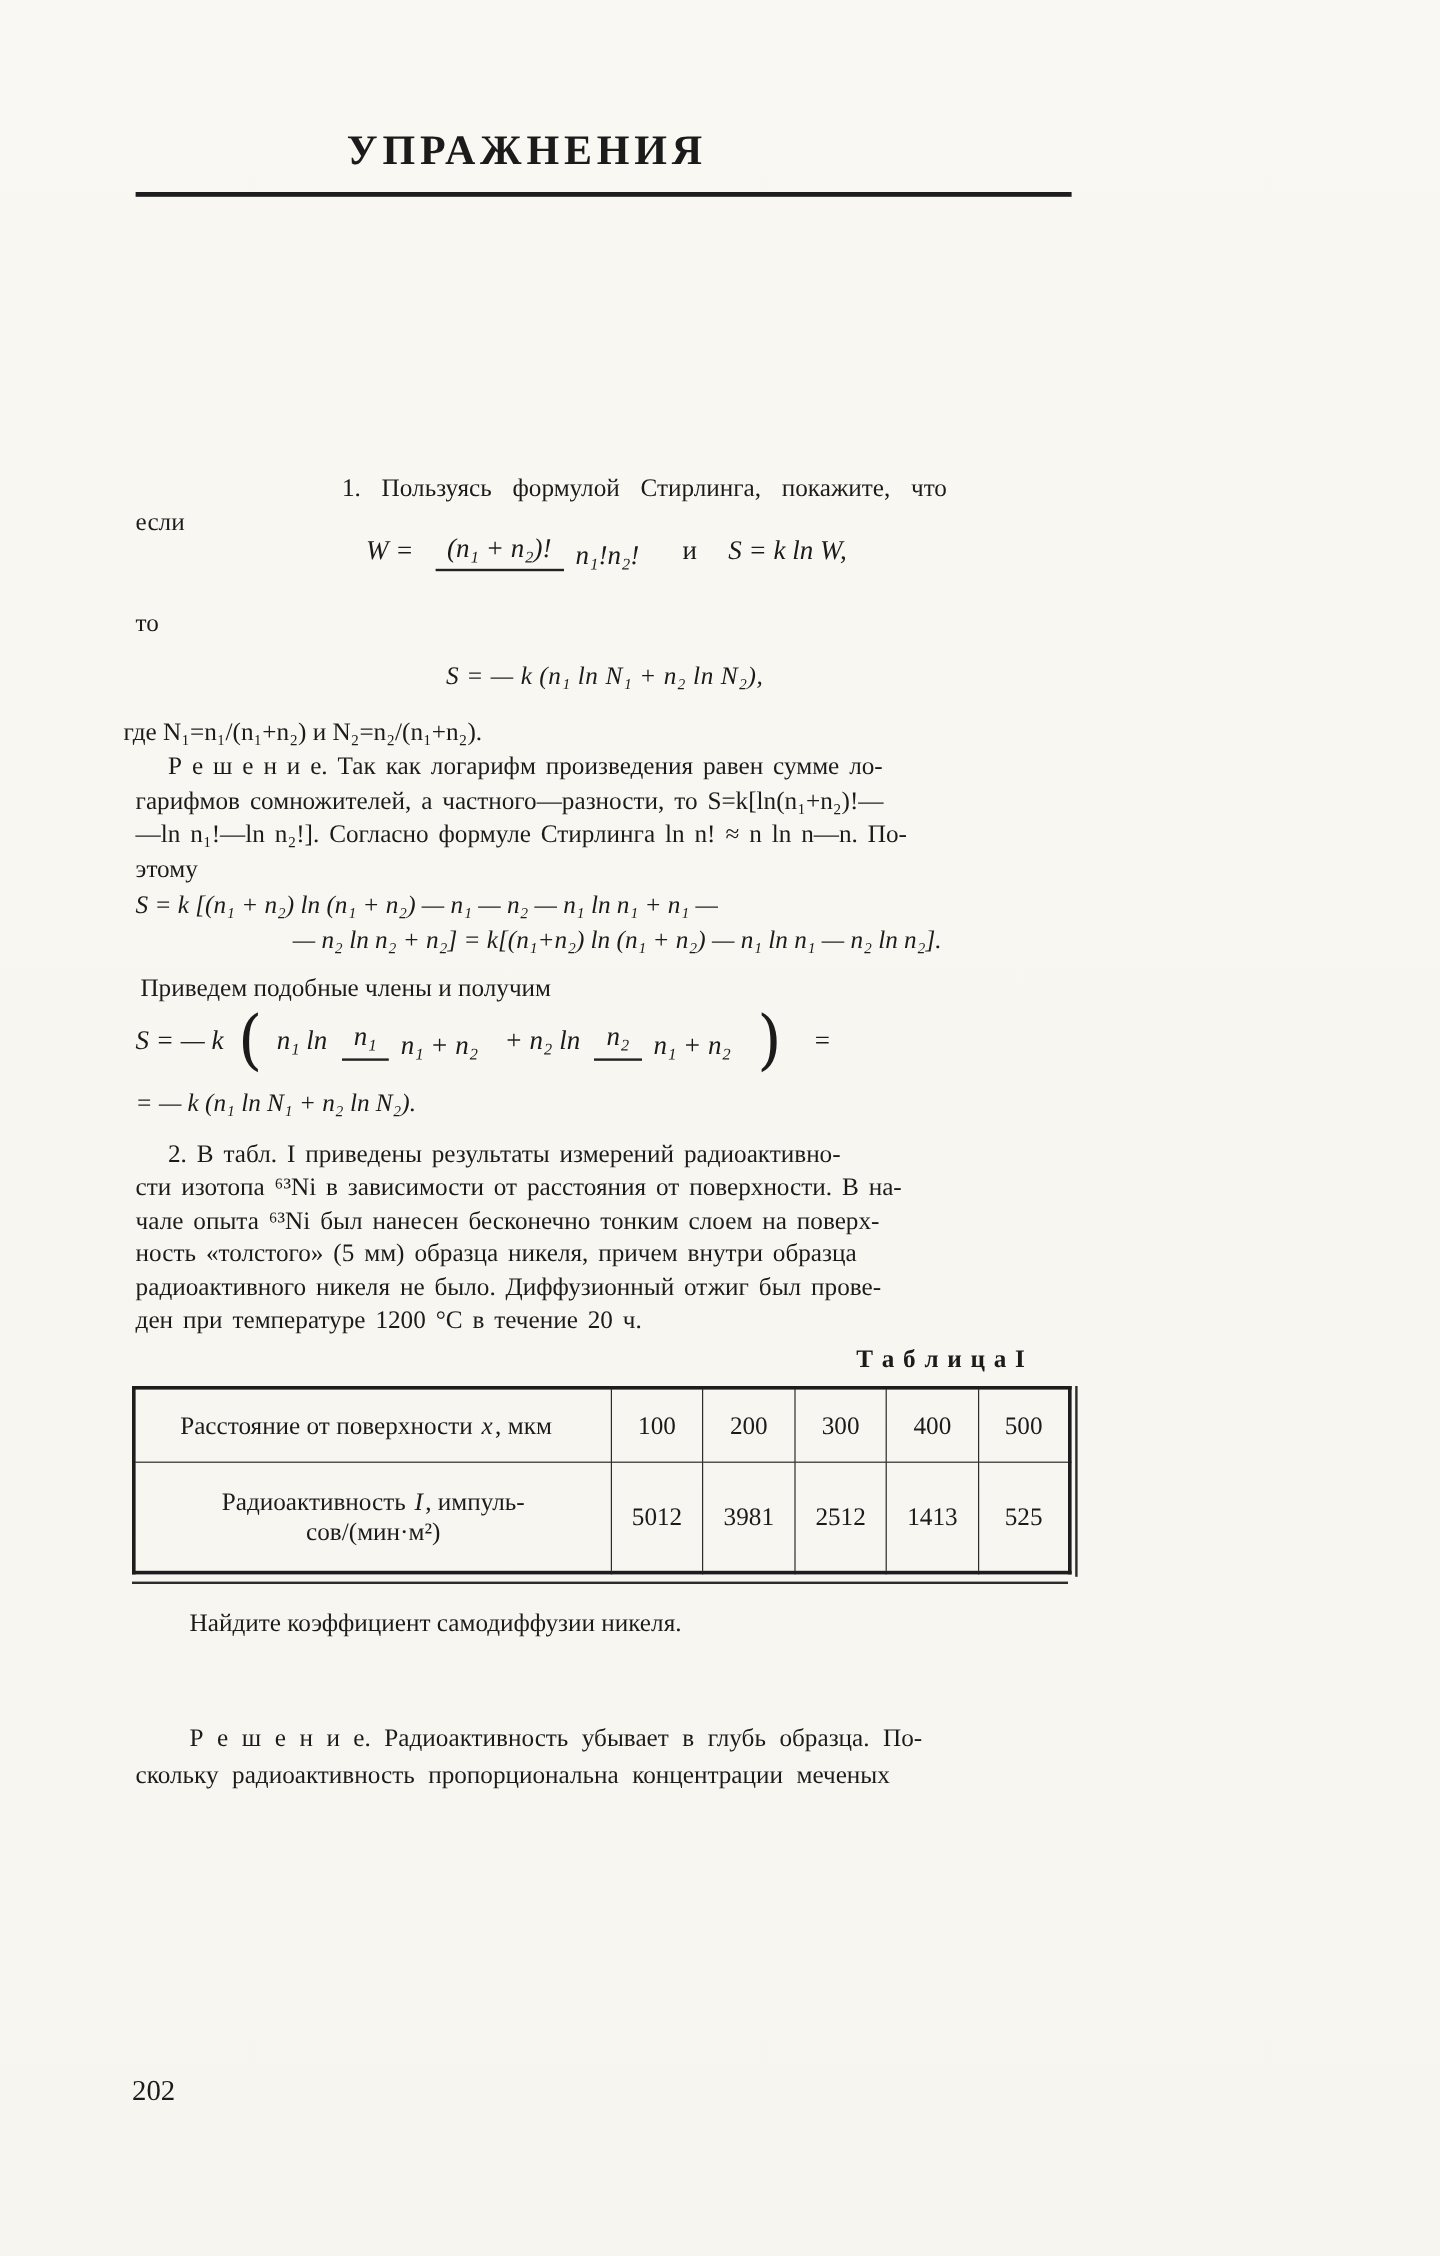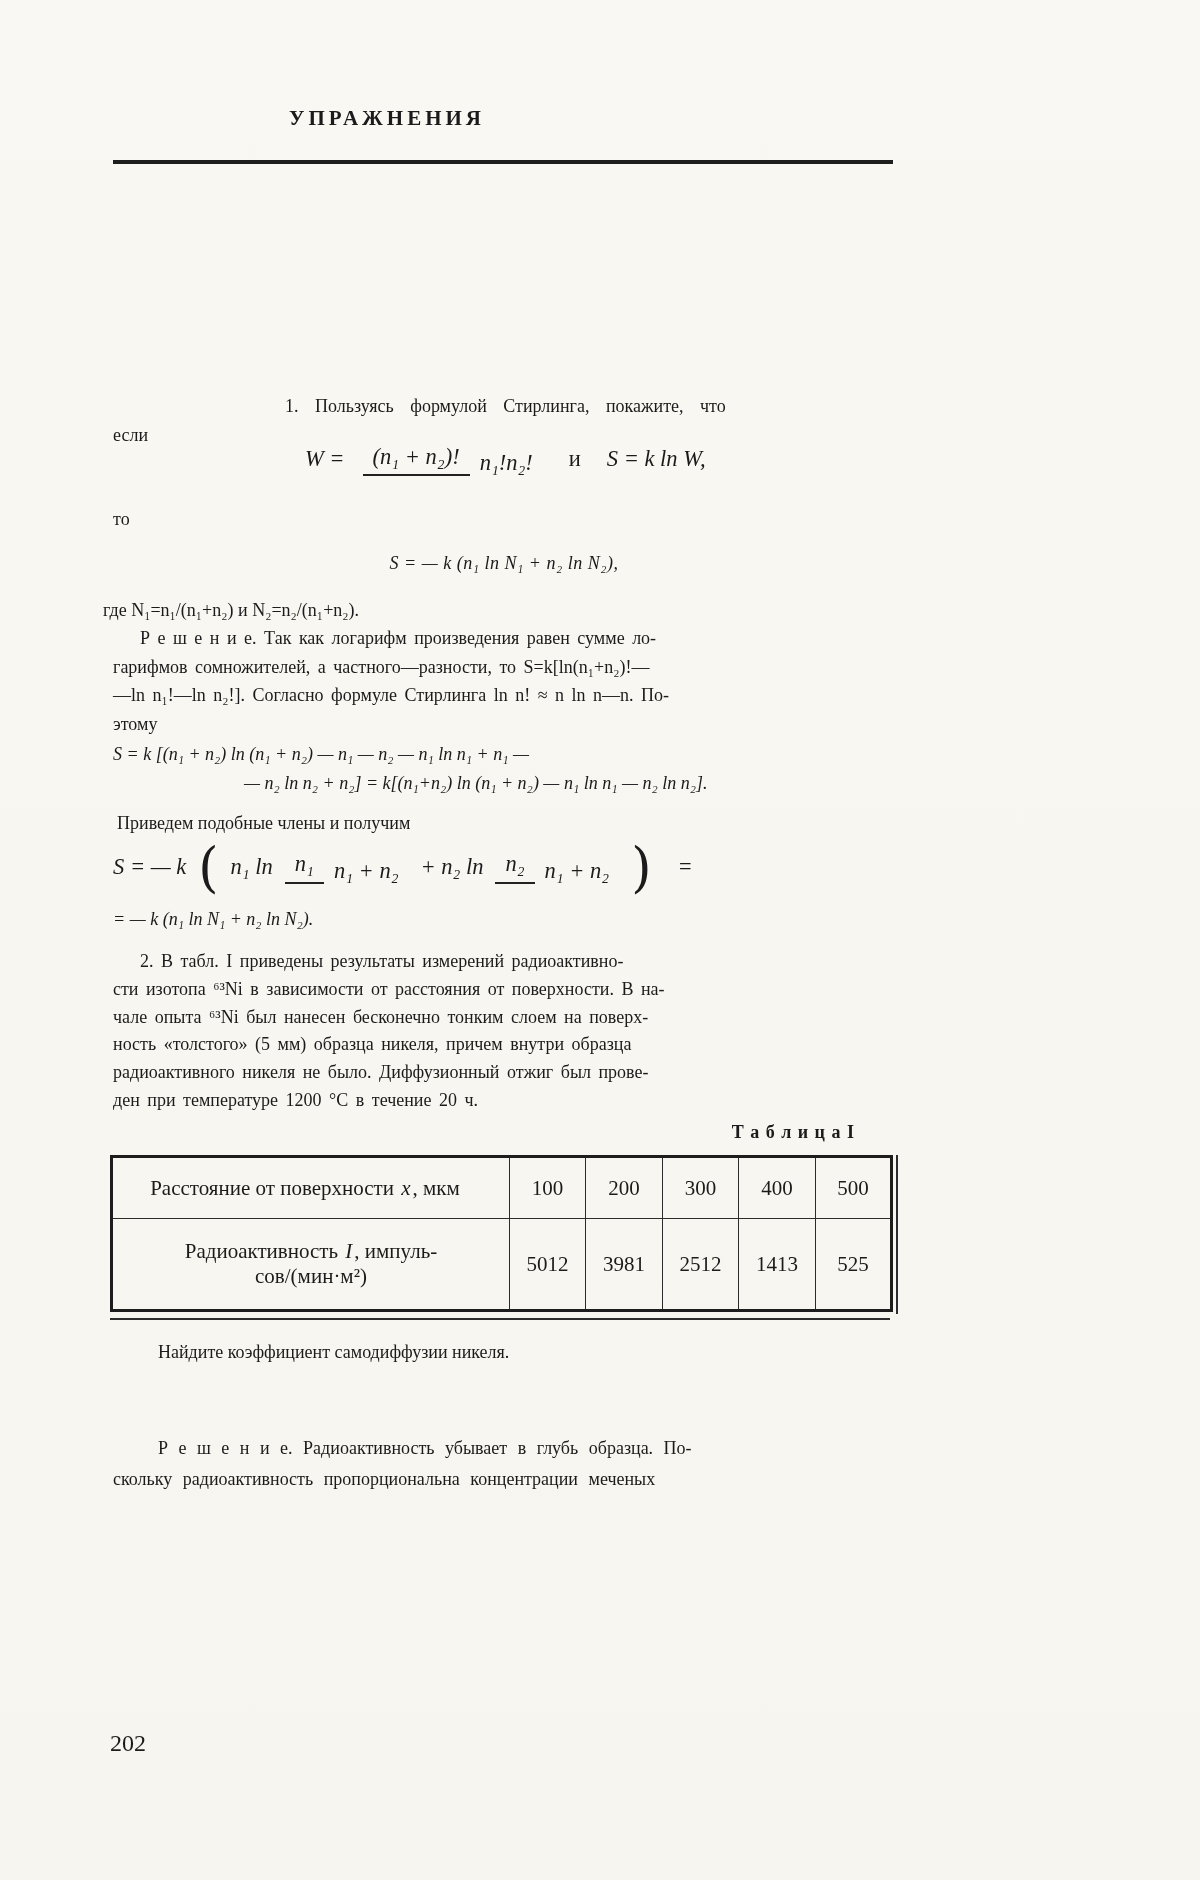--- a/index.html
+++ b/index.html
@@ -10,27 +10,27 @@
     color:#1b1b1b;
     position:relative;
     overflow:hidden;
   }
   .page {
     position:absolute; inset:0;
     background:linear-gradient(180deg,#faf8f3 0%,#f8f6f1 55%,#f7f5ef 100%);
   }
   .title {
     position:absolute; left:289px; top:106px;
-    font-size:21px; font-weight:bold; letter-spacing:4px;
+    font-size:35px; font-weight:bold; letter-spacing:4px;
   }
   .rule {
     position:absolute; left:113px; top:160px; width:780px; height:4px;
     background:#1e1e1e;
   }
-  .blk { position:absolute; font-size:18px; line-height:28.5px; }
+  .blk { position:absolute; font-size:21px; line-height:28.5px; }
   .para { white-space:pre-line; word-spacing:3px; text-indent:27px; }
   .intro { left:113px; top:392px; width:782px; text-indent:172px; word-spacing:12px; }
   .esli  { left:113px; top:421px; }
   .wform { left:305px; top:441px; display:flex; align-items:center; gap:18px;
            font-style:italic; font-size:22.5px; }
   .frac  { display:inline-flex; flex-direction:row; align-items:center; line-height:1.25; }
   .frac .num { padding:0 10px 3px; border-bottom:2px solid #222; }
   .frac .den { padding:8px 10px 0; }
   .wform .mid { font-style:normal; padding:0 8px; }
   .to    { left:113px; top:505px; }

